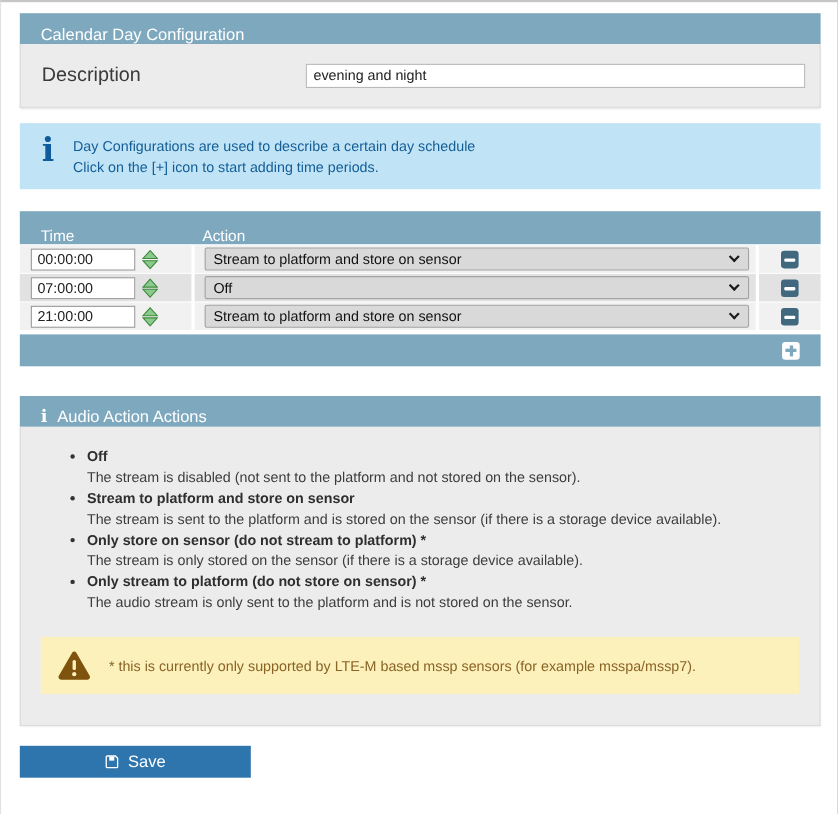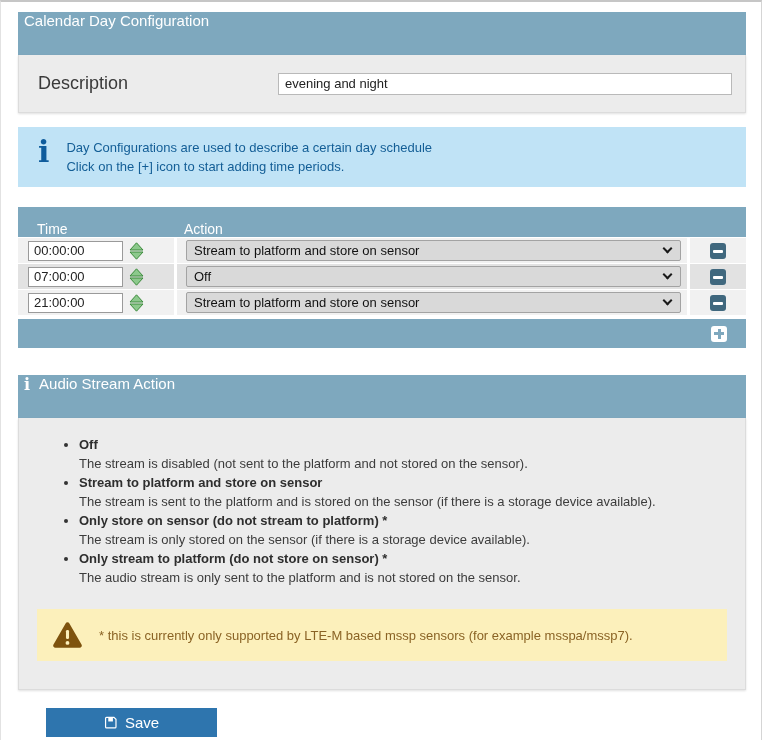--- a/index.html
+++ b/index.html
@@ -13,27 +13,27 @@
     background: #ffffff;
     border-top: 2px solid #c6c6c6;
     border-left: 1px solid #e2e2e2;
     border-right: 1px solid #d5d5d5;
     overflow: hidden;
   }
   .content { width: 728px; margin: 10px 0 0 17px; }
 
   
   .panel-head {
-    height: 43px;
+    height: 28px;
     background: #7ea8be;
     color: #ffffff;
     font-size: 15px;
     display: flex;
-    align-items: flex-start;
-    padding-left: 6px;
+    align-items: flex-end;
+    padding-left: 19px;
   }
   .panel-body {
     background: #ececec;
     border: 1px solid #dcdcdc;
     border-top: none;
     box-shadow: 0 1px 2px rgba(0,0,0,0.12);
   }
   .form-body {
     height: 58px;
     display: flex;
@@ -172,21 +172,21 @@
   .warn-icon { margin-right: 16px; flex: 0 0 auto; display: flex; }
 
   
   .btn-row { margin-top: 18px; display: flex; }
   .btn {
     height: 29px; border: none; cursor: pointer;
     display: flex; align-items: center; justify-content: center;
     font-size: 15px; font-family: inherit;
   }
   .btn .ico { margin-right: 8px; display: flex; }
-  .btn-save { width: 171px; background: #2e75ae; color: #fff; margin-right: 1px; margin-left: 28px; }
+  .btn-save { width: 210px; background: #2e75ae; color: #fff; margin-right: 1px; }
   .btn-back { width: 199px; background: #e2e5e9; color: #4d5157; }
 </style>
 </head>
 <body>
 
 <div class="page">
   <div class="content">
 
     <section>
       <header class="panel-head">
@@ -283,21 +283,21 @@
       </div>
 
       <div class="tfoot">
         <span class="plus-btn"></span>
       </div>
     </div>
 
     <section class="audio-panel">
       <header class="panel-head">
         <span class="head-i">i</span>
-        <span>Audio Stream Action</span>
+        <span>Audio Action Actions</span>
       </header>
       <div class="panel-body actions-body">
         <ul class="actions-list">
           <li>
             <div class="term">Off</div>
             <div class="desc">The stream is disabled (not sent to the platform and not stored on the sensor).</div>
           </li>
           <li>
             <div class="term">Stream to platform and store on sensor</div>
             <div class="desc">The stream is sent to the platform and is stored on the sensor (if there is a storage device available).</div>

